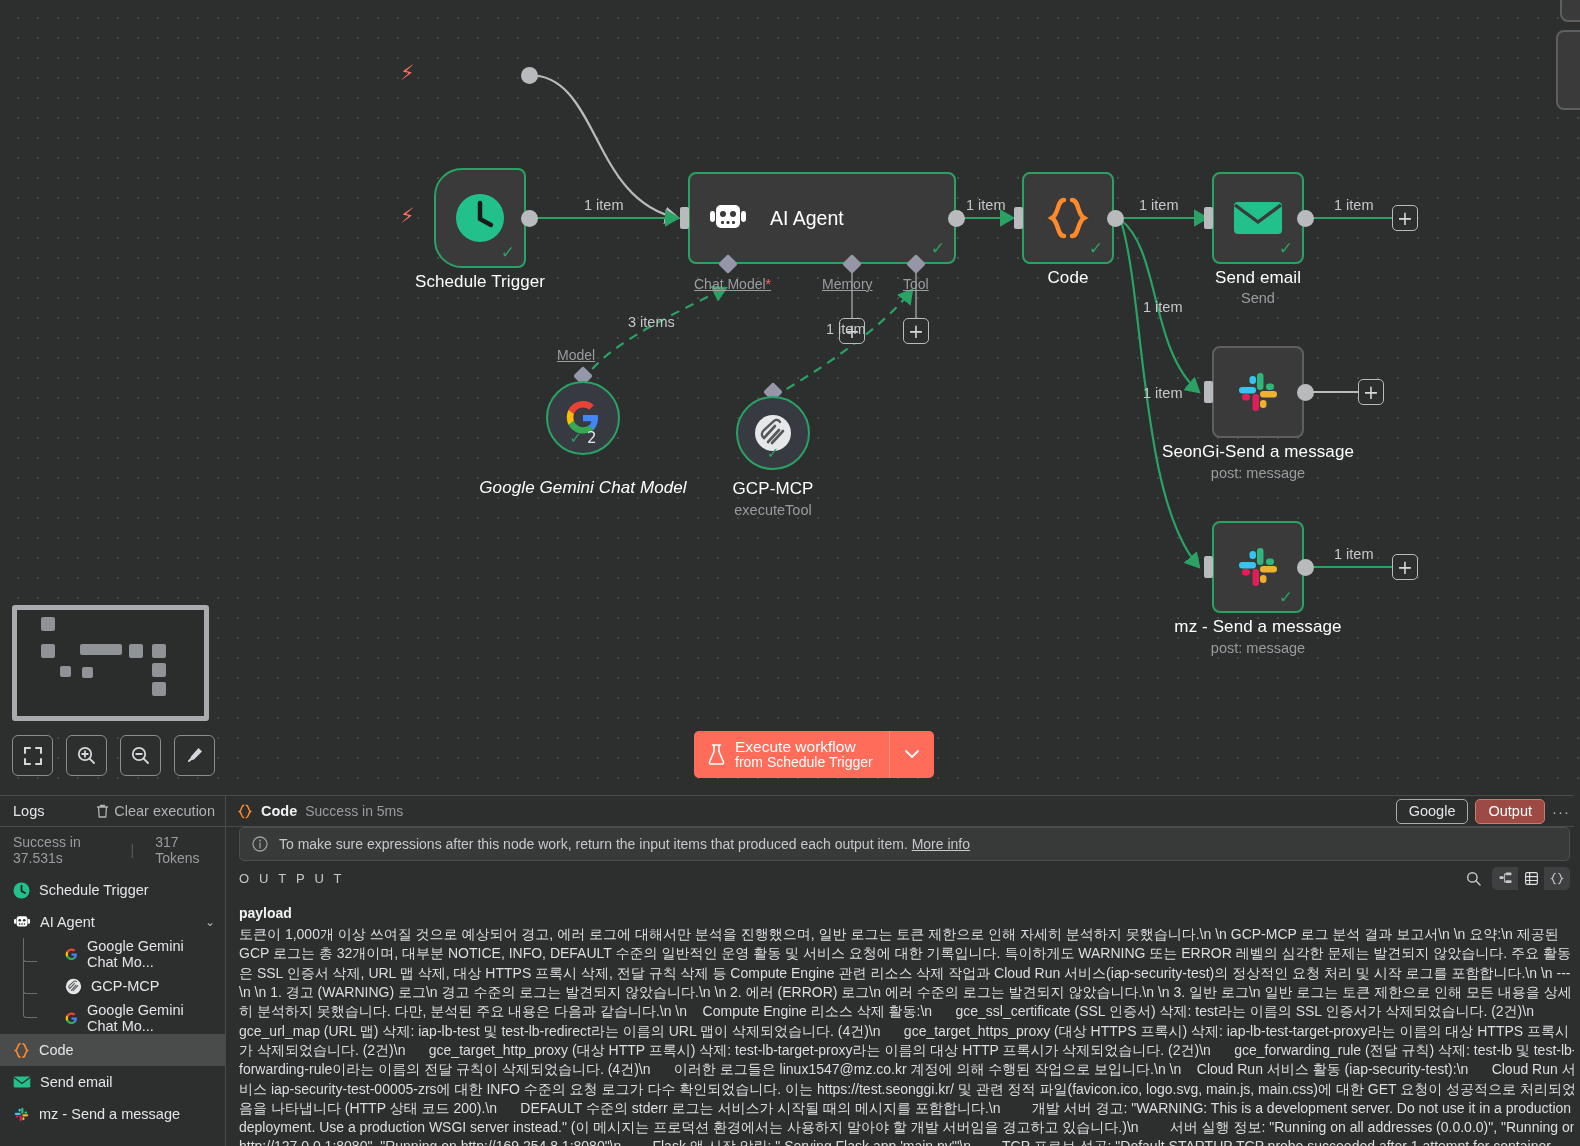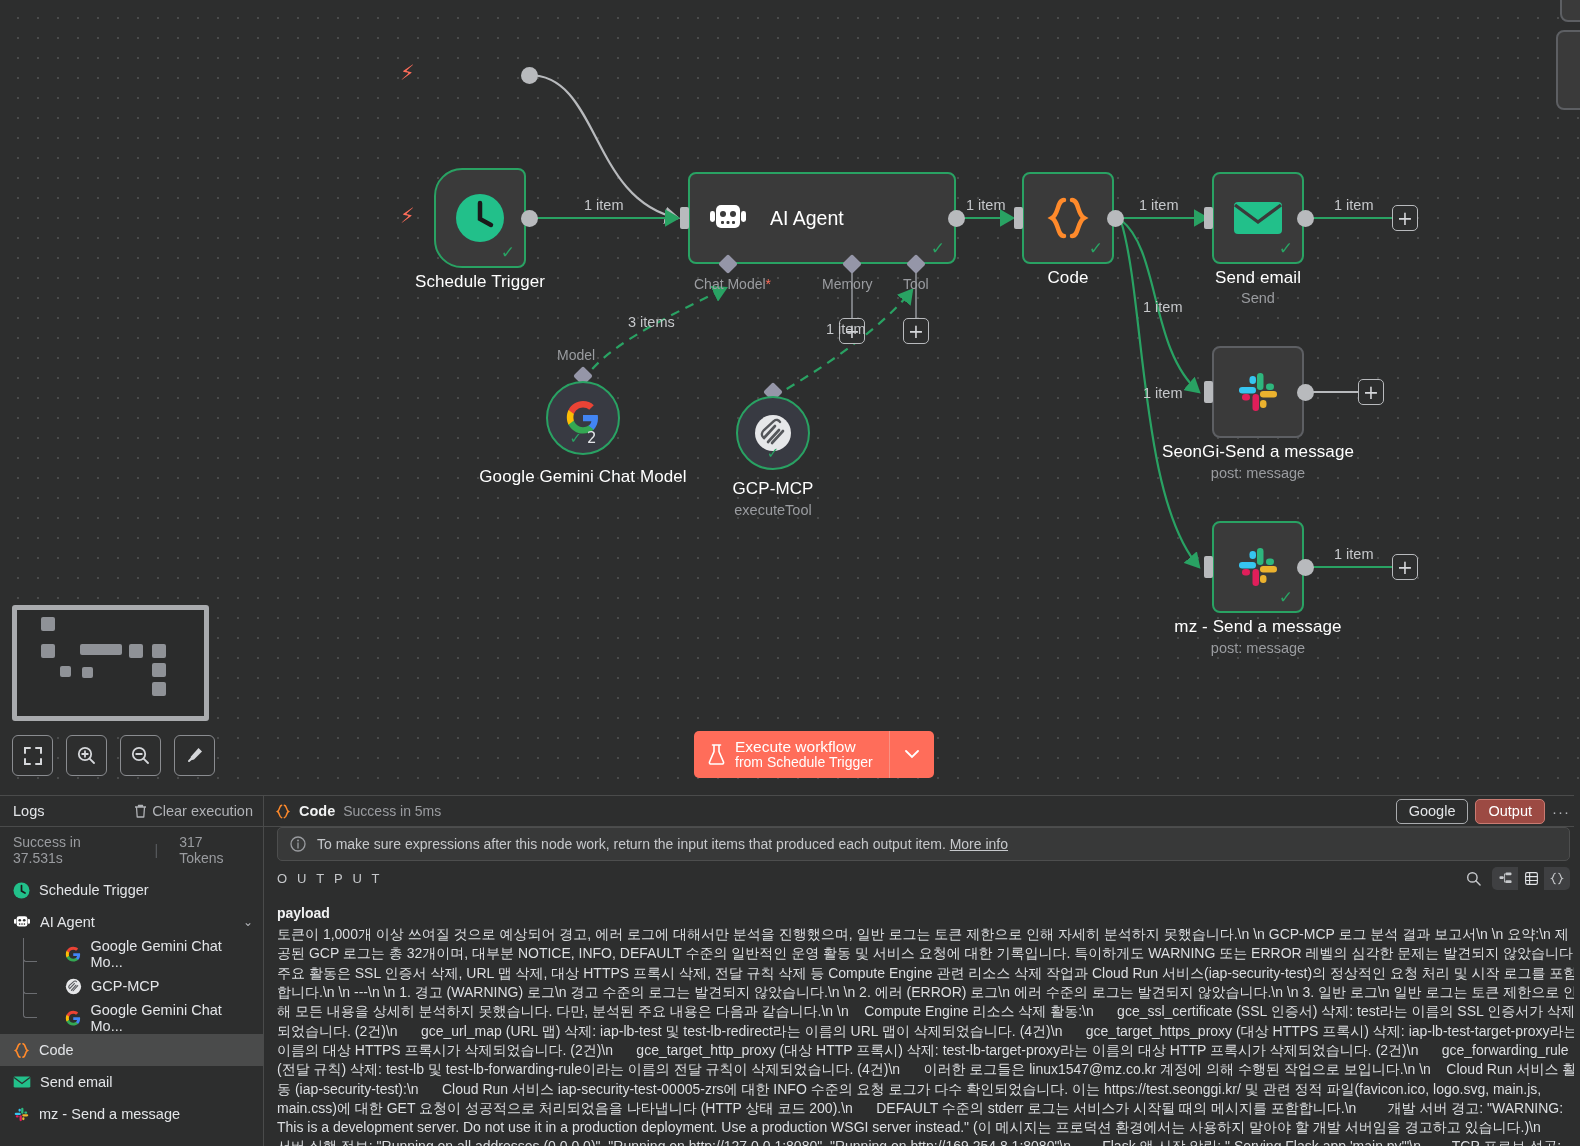--- a/index.html
+++ b/index.html
@@ -68,21 +68,21 @@
   }
   .bolt {
     position: absolute; color: #ff6d5a; font-size: 21px; line-height: 1;
     font-family: "DejaVu Sans", sans-serif;
   }
   .edge-label {
     position: absolute; color: #c6c8cb; font-size: 14.5px; white-space: nowrap;
     background: transparent;
   }
   .port-label {
-    position: absolute; color: #9a9ca0; font-size: 14px; white-space: nowrap;
+    position: absolute; color: #9a9ca0; font-size: 14px; white-space: nowrap; text-decoration: underline;
   }
   .port-label .req { color: #ff6d5a; }
   .port-diamond {
     position: absolute; width: 14px; height: 14px; background: #9596a8;
     transform: rotate(45deg); border-radius: 2px;
   }
 
   
   .circ-node {
     position: absolute; width: 74px; height: 74px; border-radius: 50%;
@@ -121,21 +121,21 @@
     display: flex; align-items: center; justify-content: center; font-size: 15px;
     font-family: "DejaVu Sans", sans-serif;
   }
 
   
   #bottom {
     position: absolute; left: 0; top: 795px; width: 1580px; height: 351px;
     background: #2d2e2e; border-top: 1px solid #4a4b4b;
     display: flex;
   }
-  #logs { width: 264px; border-right: 1px solid #4a4b4b; flex: none; }
+  #logs { width: 226px; border-right: 1px solid #4a4b4b; flex: none; }
   #logs-head {
     height: 31px; display: flex; align-items: center; justify-content: space-between;
     padding: 0 10px 0 13px; border-bottom: 1px solid #4a4b4b;
   }
   #logs-head .t { color: #e3e5e8; font-size: 14.5px; }
   #clear-exec { color: #b0b2b6; font-size: 14.5px; display: flex; align-items: center; gap: 5px; }
   #logs-stats {
     padding: 7px 13px 8px; color: #9a9ca0; font-size: 14px;
     display: flex; align-items: center; gap: 21px;
   }
@@ -359,21 +359,21 @@
     <div class="port-label" style="left:557px;top:347px;">Model</div>
     <div class="circ-node" style="left:546px;top:381px;">
       <svg width="36" height="36" viewBox="0 0 36 36">
         <path d="M33 18.3c0-1.1-.1-2.2-.3-3.2H18v6.1h8.4c-.4 2-1.5 3.7-3.2 4.8v4h5.2C31.4 27.2 33 23.1 33 18.3z" fill="#4285f4"></path>
         <path d="M18 33.5c4.3 0 8-1.4 10.7-3.9l-5.2-4c-1.4 1-3.3 1.6-5.5 1.6-4.2 0-7.8-2.8-9.1-6.7H3.5v4.2C6.2 29.9 11.7 33.5 18 33.5z" fill="#34a853"></path>
         <path d="M8.9 20.5c-.3-1-.5-2.1-.5-3.2s.2-2.2.5-3.2V9.9H3.5C2.4 12.1 1.8 14.6 1.8 17.3s.6 5.2 1.7 7.4l5.4-4.2z" fill="#fbbc05"></path>
         <path d="M18 7.4c2.4 0 4.5.8 6.2 2.4l4.6-4.6C26 2.6 22.3 1.1 18 1.1 11.7 1.1 6.2 4.7 3.5 9.9l5.4 4.2C10.2 10.2 13.8 7.4 18 7.4z" fill="#ea4335"></path>
       </svg>
       <span class="circ-check">✓ <b>2</b></span>
     </div>
-    <div class="node-title wrap" style="left:583px;top:467px;position:absolute;">Google Gemini Chat Model</div>
+    <div class="node-title wrap" style="left:583px;top:478px;position:absolute;font-style:italic;">Google Gemini Chat Model</div>
 
     <div class="port-diamond" style="left:766px;top:385px;"></div>
     <div class="circ-node" style="left:736px;top:396px;">
       <svg width="40" height="40" viewBox="0 0 40 40">
         <circle cx="20" cy="20" r="18" fill="#e6e7e9"></circle>
         <path d="M11 25 L22 13 M15 29 L26 17 M19 30 L30 18" stroke="#55575b" stroke-width="2.6" fill="none" stroke-linecap="round"></path>
         <path d="M10 24 C8 22 9 19 11 17 L21 8 C23 6 26 7 27 9" stroke="#55575b" stroke-width="2.4" fill="none" stroke-linecap="round"></path>
       </svg>
       <span class="circ-check">✓</span>
     </div>

